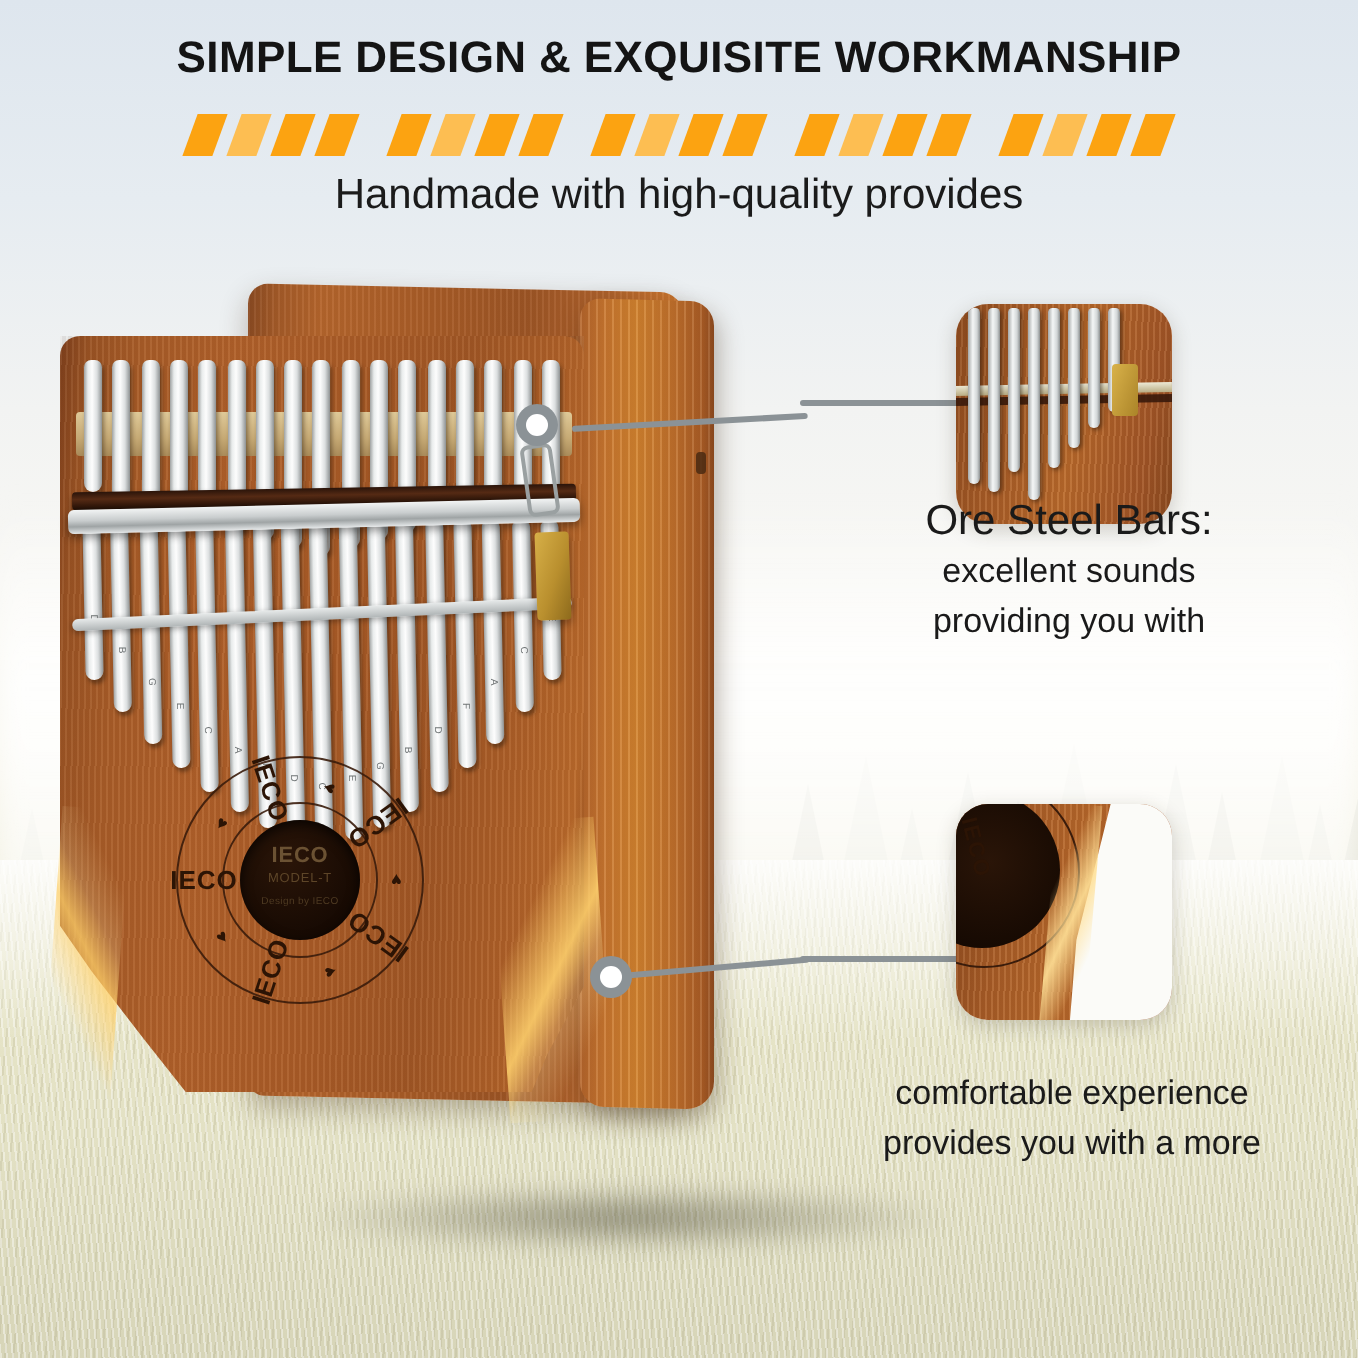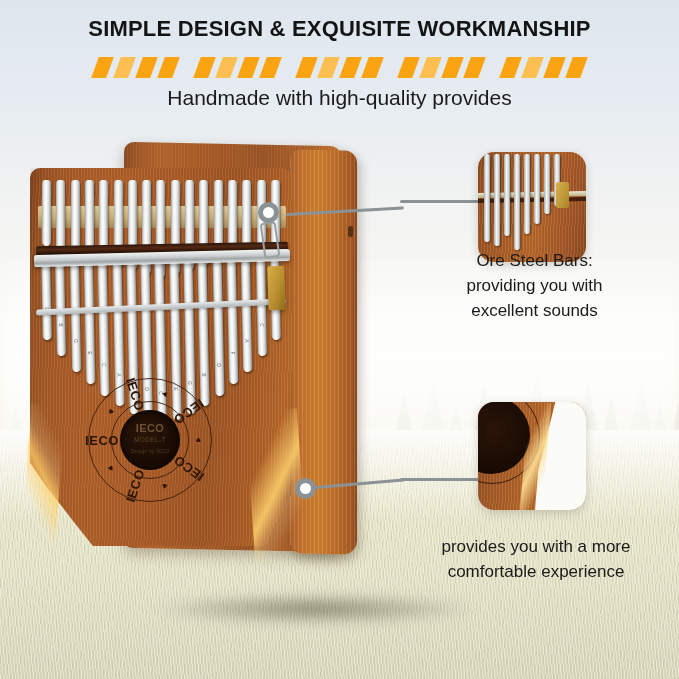--- a/index.html
+++ b/index.html
@@ -171,21 +171,21 @@
     background:linear-gradient(110deg,rgba(255,214,120,0) 25%,rgba(255,224,150,.9) 50%,rgba(255,200,95,0) 75%);
     transform:rotate(5deg);}
 
   
   .dot{position:absolute;width:21px;height:21px;border-radius:50%;
     background:#8b9296;display:flex;align-items:center;justify-content:center;}
   .dot i{display:block;width:11px;height:11px;border-radius:50%;background:#fff;}
   .lead{position:absolute;height:3px;background:#8b9296;border-radius:2px;}
 
   .callout-text{position:absolute;text-align:center;color:#1a1a1a;}
-  .callout-text .t1{font-size:17px;font-weight:400;line-height:25px;white-space:nowrap;}
+  .callout-text .t1{font-size:21px;font-weight:400;line-height:25px;white-space:nowrap;}
   .callout-text .t2{font-size:17px;font-weight:400;line-height:25px;white-space:nowrap;}
   .co1{left:432px;top:248px;width:205px;}
   .co2{left:398px;top:534px;width:276px;}
 </style>
 </head>
 <body>
 
 <div id="stage">
 
   <div class="sky"></div>
@@ -357,37 +357,37 @@
     <div class="zt" style="left:36px;top:2px;height:96px;"></div>
     <div class="zt" style="left:46px;top:2px;height:80px;"></div>
     <div class="zt" style="left:56px;top:2px;height:70px;"></div>
     <div class="zt" style="left:66px;top:2px;height:60px;"></div>
     <div class="zt" style="left:76px;top:2px;height:52px;"></div>
     <div class="zbrass"></div>
   </div>
 
   <div class="callout-text co1">
     <div class="t1">Ore Steel Bars:</div>
+    <div class="t2">excellent sounds</div>
     <div class="t2">providing you with</div>
-    <div class="t2">excellent sounds</div>
   </div>
 
   <div class="lead" style="left:305px;top:487px;width:100px;transform:rotate(-5deg);transform-origin:0 50%;"></div>
   <div class="lead" style="left:400px;top:478px;width:84px;"></div>
   <div class="dot" style="left:295px;top:478px;">
       <i></i>
     </div>
 
   <div class="inset inset-2">
     <div class="inset-wood"></div>
     <div class="zring"></div>
     <div class="zhole"></div>
     <div class="zringtxt">IECO</div>
     <div class="zcurve"></div>
     <div class="zshine"></div>
   </div>
 
   <div class="callout-text co2">
+    <div class="t2">comfortable experience</div>
     <div class="t2">provides you with a more</div>
-    <div class="t2">comfortable experience</div>
   </div>
 
 </div>
 
 </body></html>

